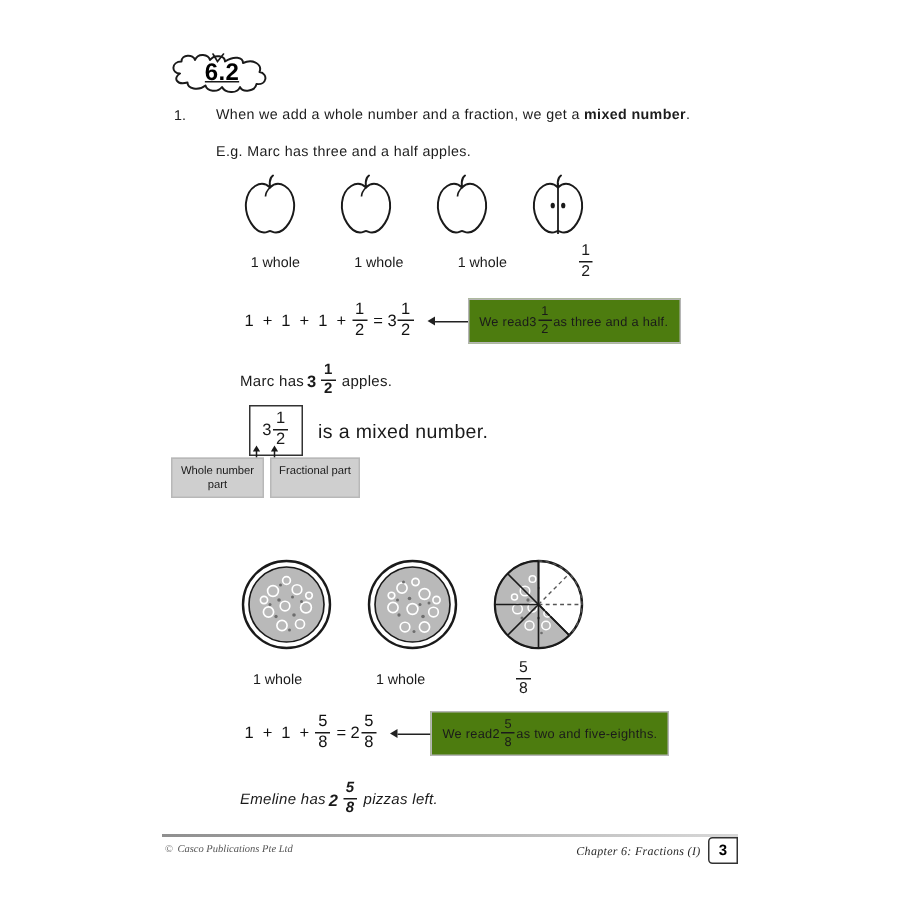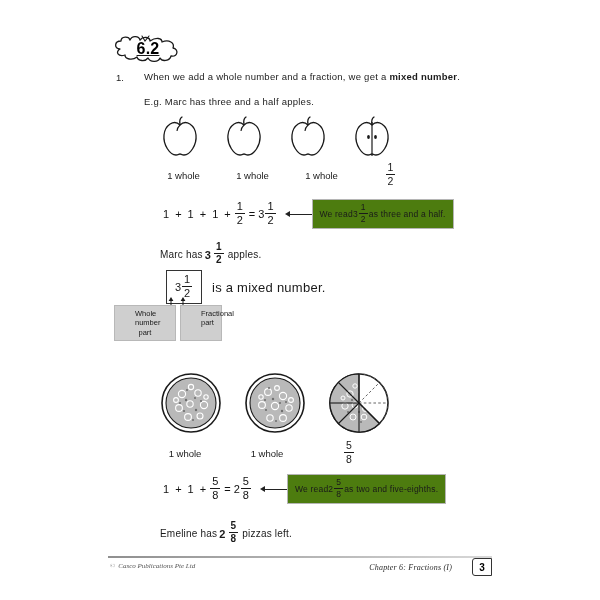--- a/index.html
+++ b/index.html
@@ -157,26 +157,26 @@
   .partlabels {
     position: absolute;
     left: 114px; top: 305px;
     display: flex; gap: 4px;
   }
   .partlabel {
     background: #cfcfcf;
     border: 1px solid #b8b8b8;
     font-size: 7.5px;
     text-align: center;
-    padding: 3px 20px;
+    padding: 3px 4px;
     line-height: 1.25;
     color: #1a1a1a;
   }
   .pl1 { width: 62px; }
-  .pl2 { width: 28px; }
+  .pl2 { width: 60px; }
   .part-arrows { position: absolute; left: 166px; top: 296px; }
 
   
   .pizzas {
     position: absolute;
     left: 160px; top: 372px;
     display: flex; gap: 22px;
   }
   .pizza-lbls {
     position: absolute;
@@ -190,20 +190,21 @@
     height: 26px;
   }
 
   
   .emeline {
     position: absolute;
     left: 160px; top: 522px;
     font-size: 10px;
     display: flex; align-items: center;
     letter-spacing: 0.2px;
+    font-style: italic;
   }
   .emeline .big { font-weight: bold; font-size: 11px; margin: 0 2px; }
 
   
   .footer-rule {
     position: absolute;
     left: 108px; top: 556px;
     width: 384px; height: 2px;
     background: linear-gradient(to right, #8f8f8f, #d8d8d8);
   }
@@ -215,21 +216,21 @@
     font-style: italic;
     color: #555;
     display: flex; align-items: center; gap: 3px;
   }
   .copyright .c-sym {
     font-size: 7px; font-style: normal; color: #777;
   }
   .footer-right {
     position: absolute;
     right: 108px; top: 558px;
-    display: flex; align-items: center; gap: 20px;
+    display: flex; align-items: center; gap: 5px;
   }
   .chapter-text {
     font-size: 8px;
     font-family: "Liberation Serif", serif;
     font-style: italic;
     color: #2a2a2a;
     letter-spacing: 0.2px;
   }
   .pagenum {
     width: 20px; height: 18px;

